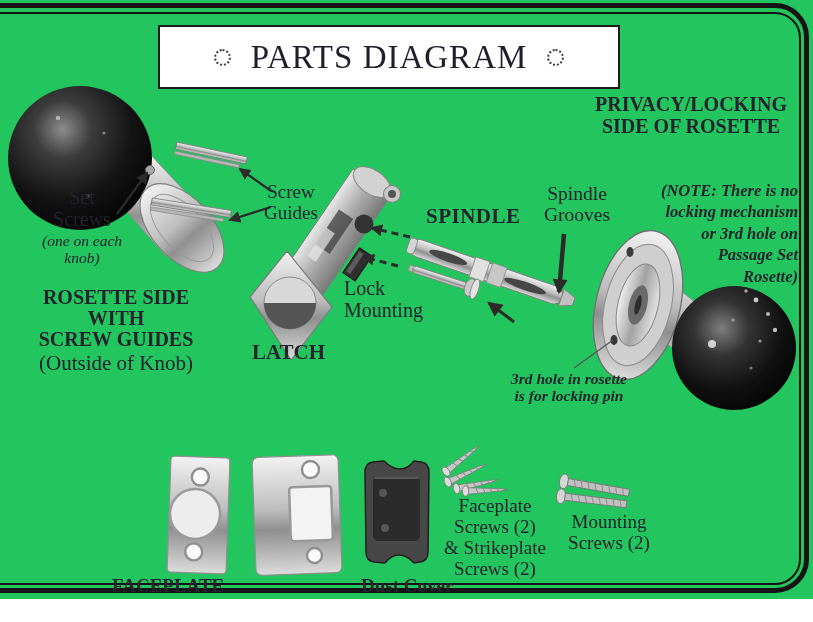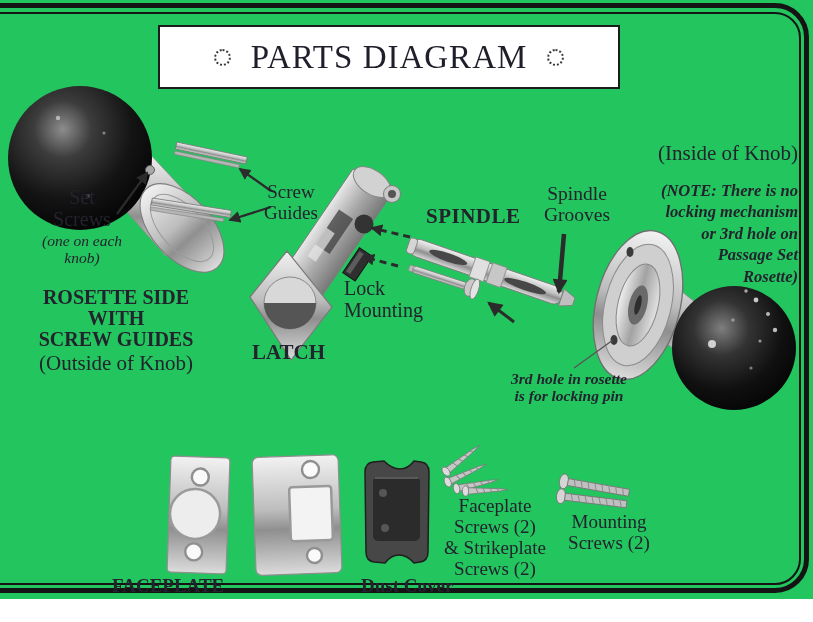--- a/index.html
+++ b/index.html
@@ -259,21 +259,22 @@
 
   <div class="lbl b" style="left:426px;top:205px;font-size:21px;letter-spacing:0.5px;">SPINDLE</div>
 
   <div class="lbl c" style="left:532px;top:183px;width:90px;font-size:19.5px;">Spindle
 Grooves</div>
 
 
   <div class="lbl c b i" style="left:505px;top:370px;width:128px;font-size:15.5px;">3rd hole in rosette
 is for locking pin</div>
 
-  <div class="lbl r" style="left:580px;top:142px;width:218px;font-size:21px;">(Inside of Knob)</div>
+  <div class="lbl c b" style="left:580px;top:93px;width:222px;font-size:20px;line-height:1.1;">PRIVACY/LOCKING
+SIDE OF ROSETTE</div>
   <div class="lbl r b i" style="left:580px;top:180px;width:218px;font-size:16.5px;line-height:1.3;font-weight:600;">(NOTE: There is no
 locking mechanism
 or 3rd hole on
 Passage Set
 Rosette)</div>
 
   <div class="lbl b" style="left:112px;top:576px;font-size:19px;">FACEPLATE</div>
   <div class="lbl b" style="left:361px;top:576px;font-size:19px;">Dust Cover</div>
 
   <div class="lbl c" style="left:436px;top:496px;width:118px;font-size:19px;line-height:1.1;">Faceplate

